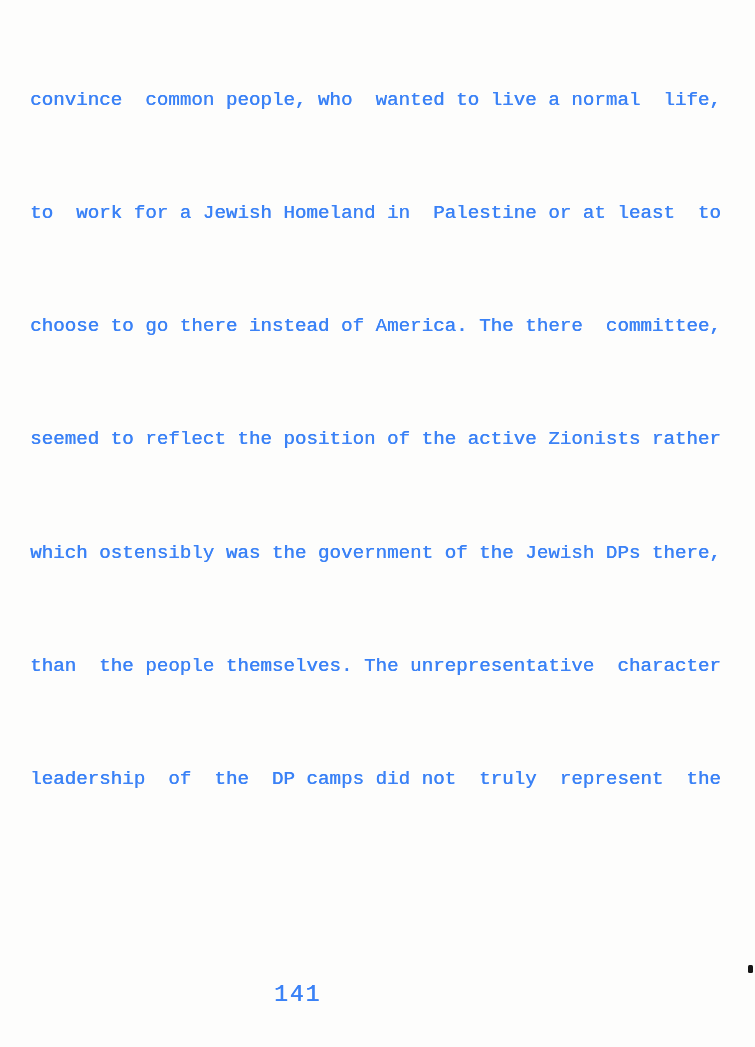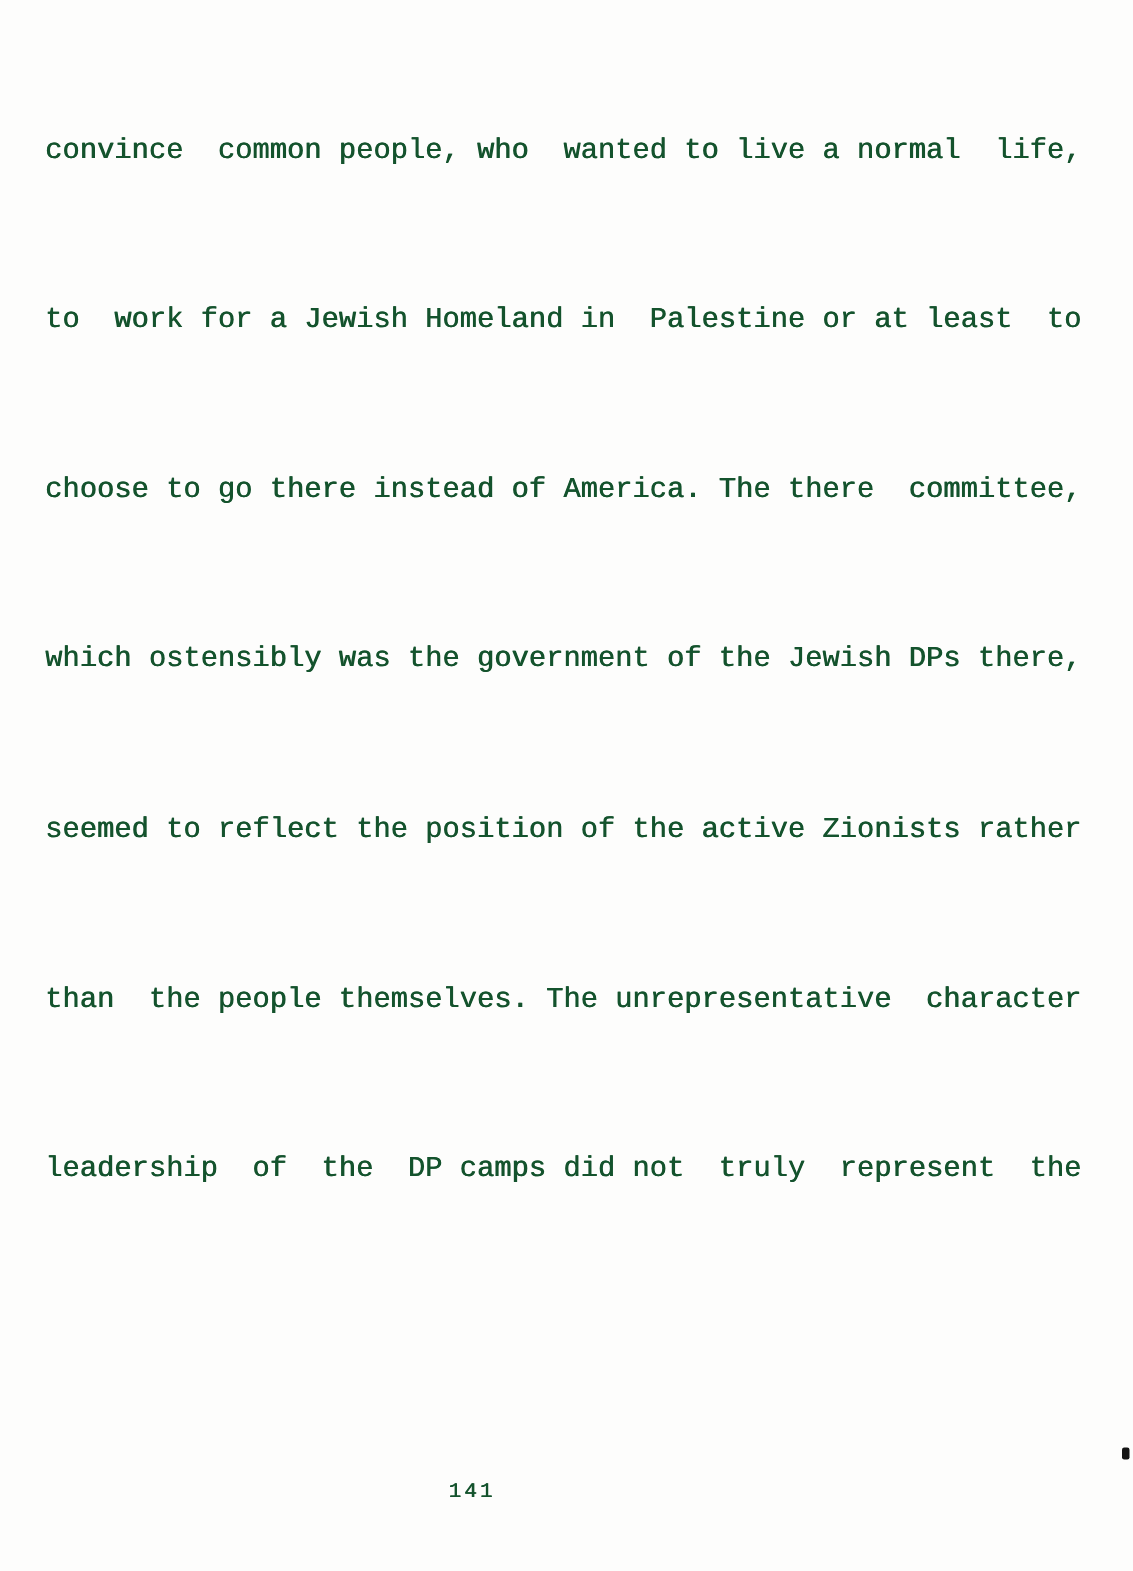--- a/index.html
+++ b/index.html
@@ -7,39 +7,39 @@
     padding: 0;
     background: #fcfcfb;
   }
   .page {
     position: relative;
     width: 755px;
     height: 1047px;
     background: #fdfdfc;
     overflow: hidden;
     font-family: "Liberation Mono", "DejaVu Sans Mono", monospace;
-    color: #14532d;
+    color: #3b82f6;
   }
   .text-block {
     position: absolute;
     left: 30px;
     top: 6px;
     font-size: 19.2px;
     line-height: 37.75px;
     white-space: pre;
     text-shadow: 0.4px 0 0 currentColor;
   }
   .line {
     height: 37.75px;
   }
   .page-number {
     position: absolute;
-    left: 299px;
+    left: 274px;
     top: 977px;
-    font-size: 14px;
+    font-size: 23px;
     line-height: 37.75px;
     letter-spacing: 2px;
     white-space: pre;
     text-shadow: 0.4px 0 0 currentColor;
   }
   .speck {
     position: absolute;
     left: 748px;
     top: 965px;
     width: 5px;
@@ -49,22 +49,22 @@
   }
 </style>
 </head>
 <body>
 
 <div class="page">
   <div class="text-block">
     <div class="line">convince  common people, who  wanted to live a normal  life,</div>
     <div class="line">to  work for a Jewish Homeland in  Palestine or at least  to</div>
     <div class="line">choose to go there instead of America. The there  committee,</div>
+    <div class="line">seemed to reflect the position of the active Zionists rather</div>
     <div class="line">which ostensibly was the government of the Jewish DPs there,</div>
-    <div class="line">seemed to reflect the position of the active Zionists rather</div>
     <div class="line">than  the people themselves. The unrepresentative  character</div>
     <div class="line">leadership  of  the  DP camps did not  truly  represent  the</div>
     
     
     
     
     
     
     
     

